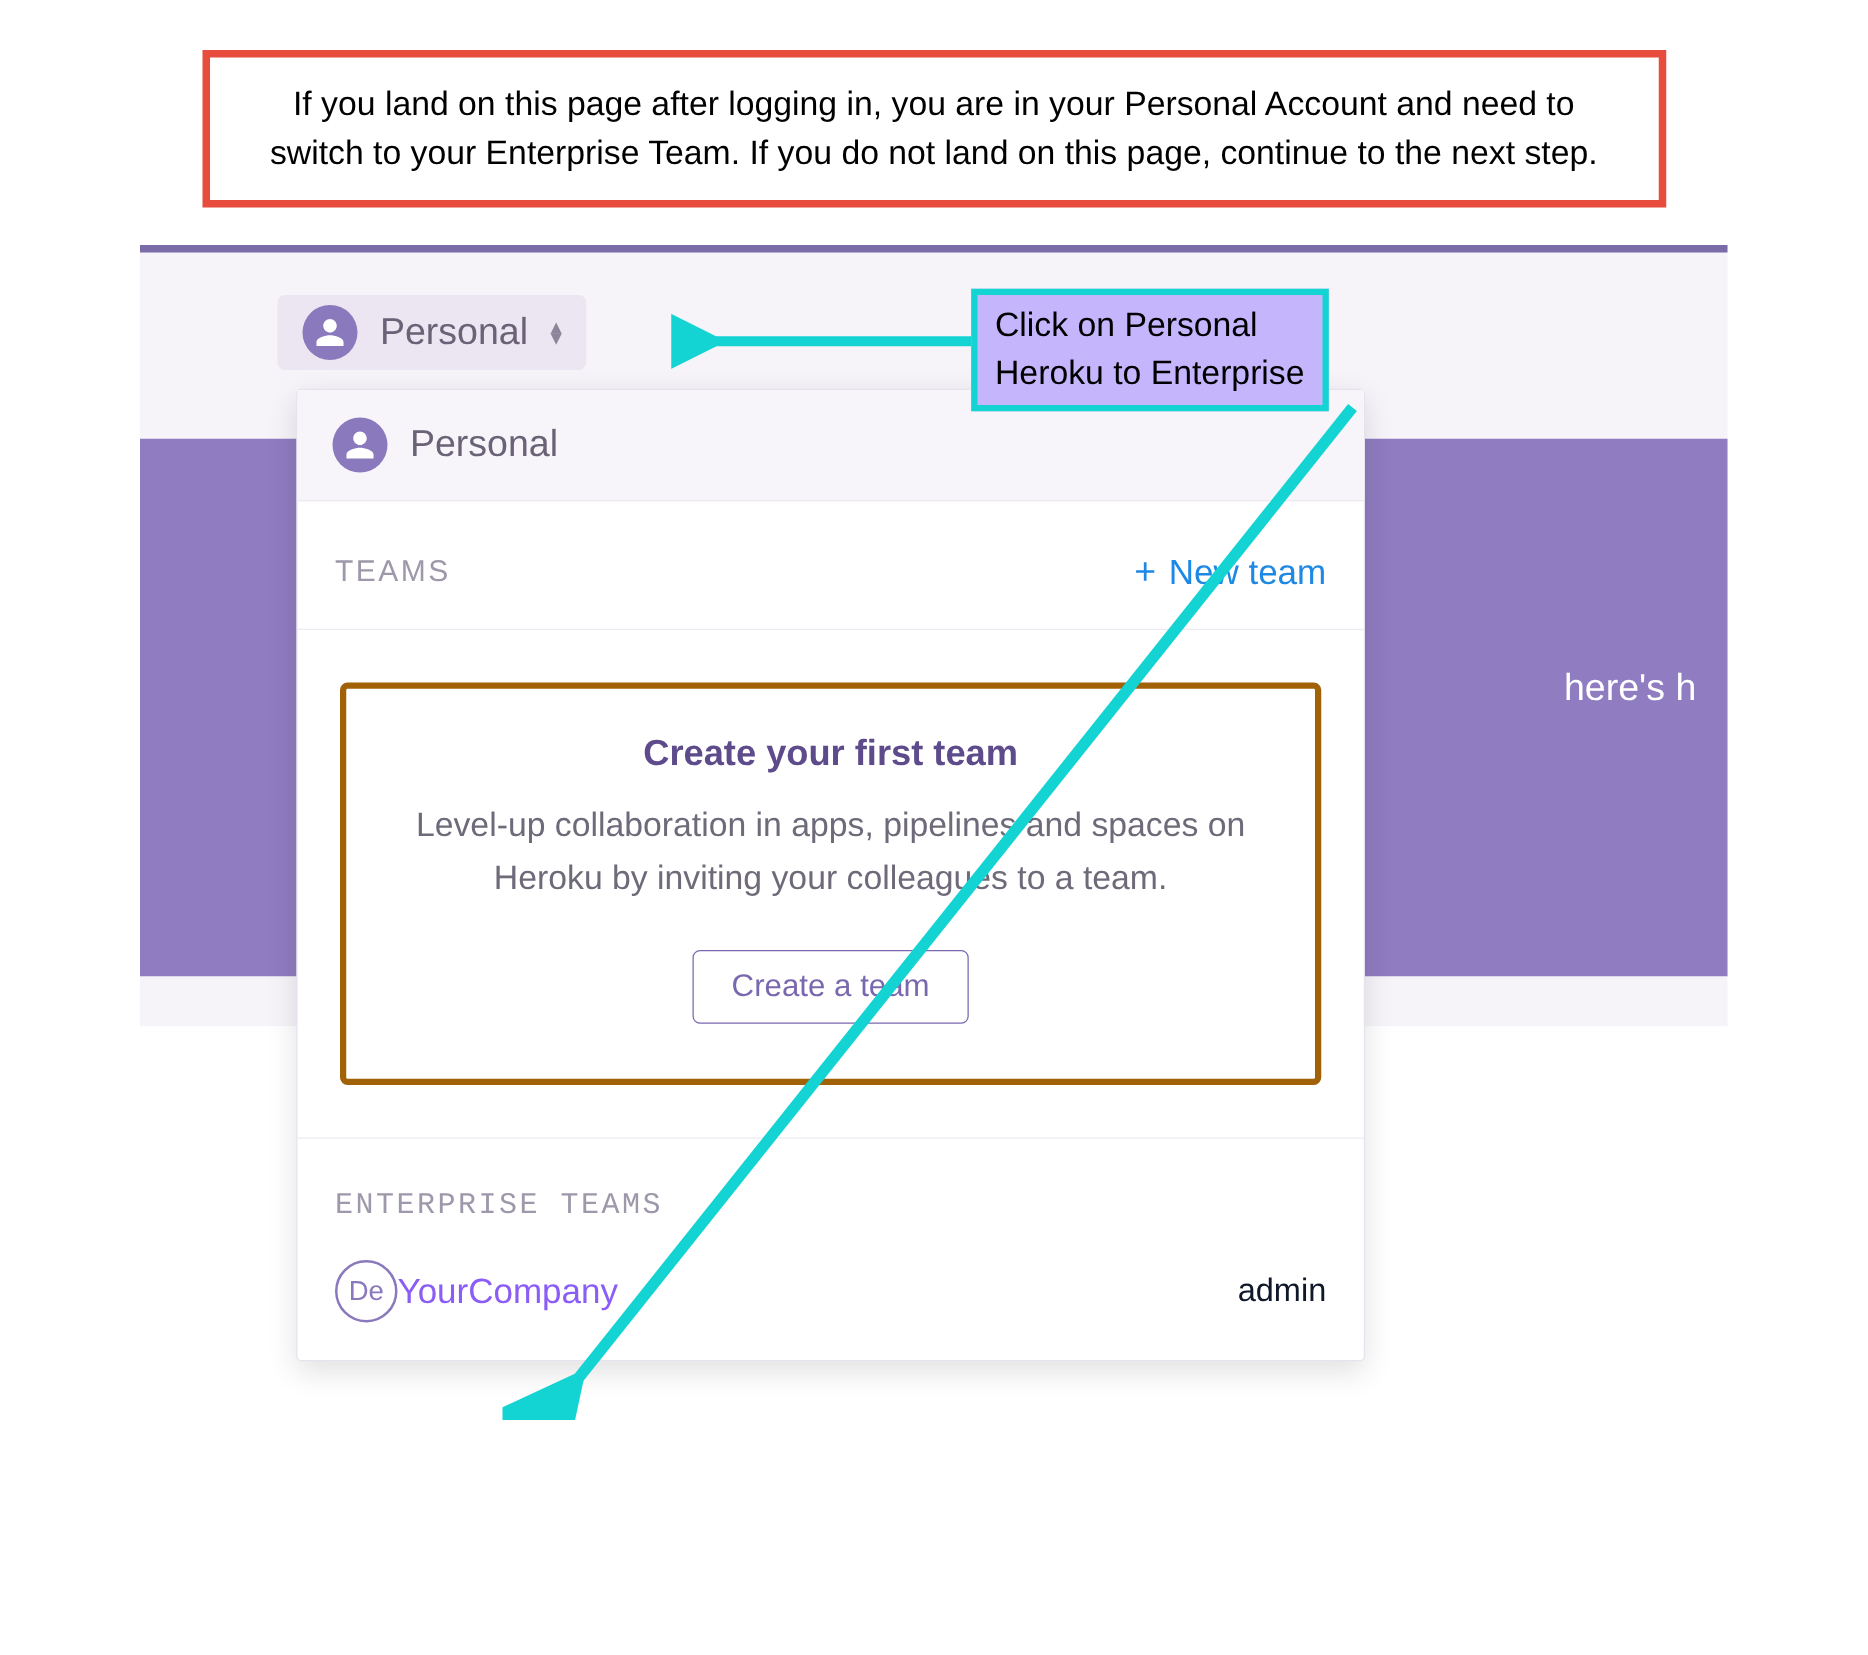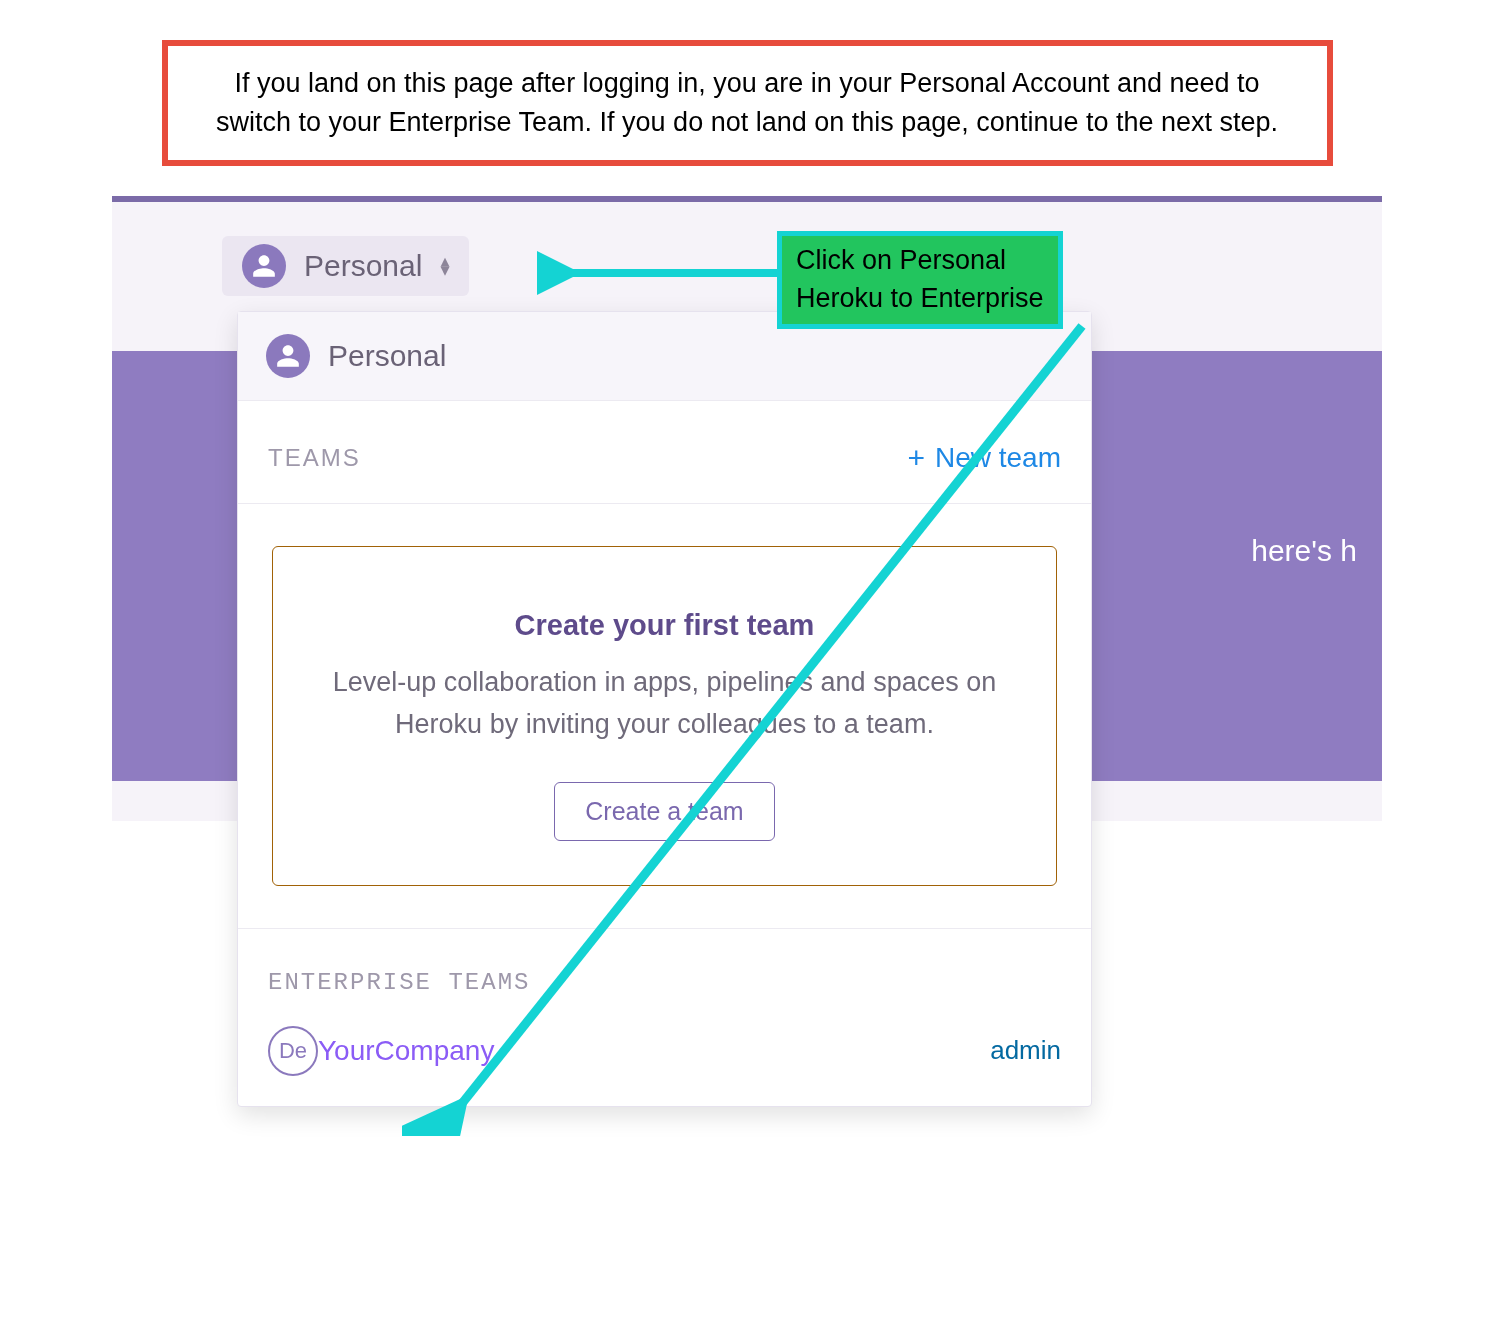--- a/index.html
+++ b/index.html
@@ -112,23 +112,23 @@
       color: #1e88e5;
       font-size: 28px;
       display: flex;
       align-items: center;
       gap: 10px;
       cursor: pointer;
     }
     .new-team .plus { font-size: 30px; font-weight: 300; }
     .team-card {
       margin: 42px 34px;
-      border: 1px solid #a16207;
+      border: 5px solid #a16207;
       border-radius: 6px;
-      padding: 62px 40px 44px 40px;
+      padding: 36px 40px 44px 40px;
       text-align: center;
     }
     .card-title {
       color: #5e4b8b;
       font-size: 29px;
       font-weight: 600;
       margin-bottom: 20px;
     }
     .card-body {
       color: #6f6a7a;
@@ -167,28 +167,28 @@
     .ent-left { display:flex; align-items:center; }
     .ent-badge {
       width: 50px; height: 50px;
       border: 2px solid #8b79bd;
       border-radius: 50%;
       display:inline-flex; align-items:center; justify-content:center;
       color: #8b79bd;
       font-size: 22px;
     }
     .ent-name { color: #8b5cf6; }
-    .ent-role { color: #0369a1; font-size: 26px; }
+    .ent-role { color: #0f172a; font-size: 26px; }
 
     .tip {
       position: absolute;
       top: 35px;
       left: 665px;
       border: 5px solid #14d3d3;
-      background: #22c55e;
+      background: #c4b5fd;
       padding: 6px 14px;
       font-size: 27px;
       line-height: 1.4;
       color: #000;
     }
     .arrow-svg {
       position: absolute;
       pointer-events: none;
     }
   </style>

